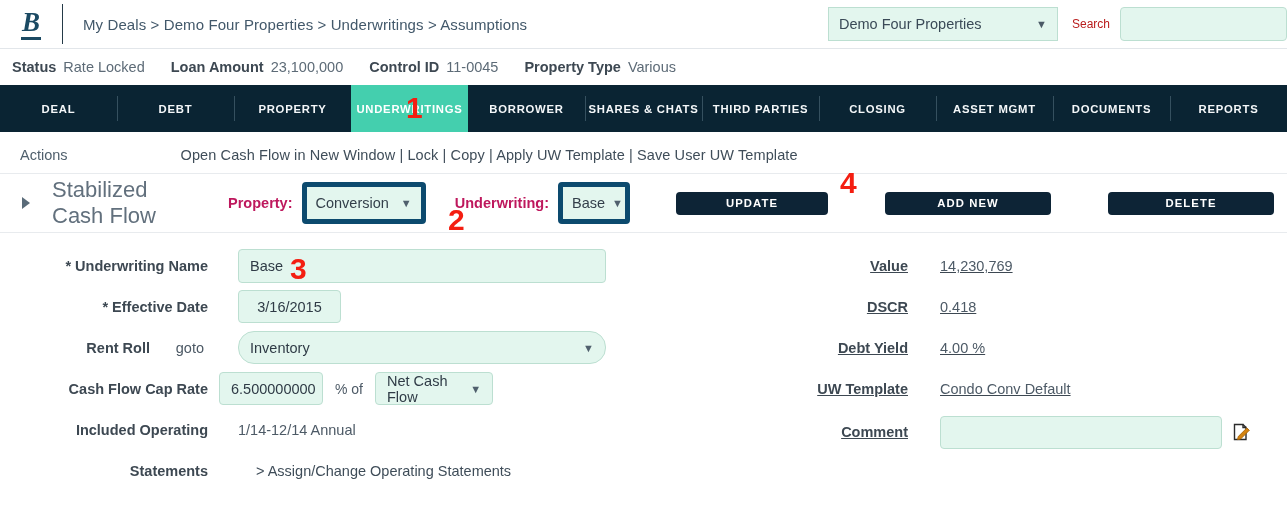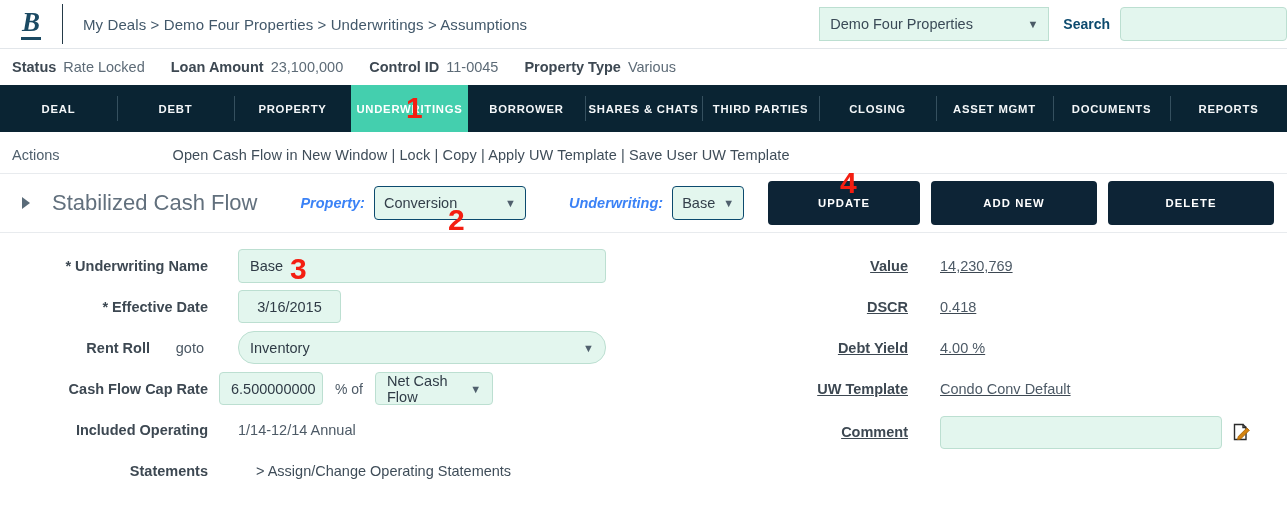--- a/index.html
+++ b/index.html
@@ -72,23 +72,23 @@
     font-size: 14.5px;
     color: #3a4a57;
     position: relative;
   }
   .deal-select .caret {
     margin-left: auto;
     color: #4b5a66;
     font-size: 11px;
   }
   .search-label {
-    font-weight: bold;
-    font-size: 14px;
-    color: #0c4a6e;
+    font-weight: normal;
+    font-size: 12px;
+    color: #b91c1c;
     margin: 0 10px 0 14px;
   }
   .search-box {
     width: 167px;
     height: 34px;
     background: #e3f6ee;
     border: 1px solid #bcdfd1;
     border-radius: 4px;
     box-sizing: border-box;
   }
@@ -147,21 +147,21 @@
   .nav-tab.active::before,
   .nav-tab.active + .nav-tab::before {
     background: transparent;
   }
 
   
   .actions-row {
     height: 36px;
     display: flex;
     align-items: center;
-    padding-left: 12px;
+    padding-left: 20px;
     font-size: 14.5px;
     color: #4b5864;
     border-bottom: 1px solid #e8ebee;
     margin-top: 5px;
   }
   .actions-label { color: #50606d; }
   .actions-links {
     margin-left: 113px;
     color: #3f4d59;
     letter-spacing: 0.1px;
@@ -183,28 +183,27 @@
     margin-right: 22px;
   }
   .section-title {
     font-size: 22px;
     color: #62707d;
     font-weight: normal;
   }
   .inline-label {
     font-weight: bold;
     font-size: 14.5px;
-    color: #3b82f6;
-    margin-left: 43px;
+    color: #be185d;
+    margin-left: 29px;
     margin-right: 9px;
-    font-style: italic;
   }
   .mint-dd {
     background: #e3f6ee;
-    border: 1px solid #0c4a6e;
+    border: 5px solid #0c4a6e;
     border-radius: 4px;
     height: 34px;
     display: flex;
     align-items: center;
     padding: 16px 9px;
     box-sizing: border-box;
     font-size: 14.5px;
     color: #333f4a;
     position: relative;
   }
@@ -219,34 +218,35 @@
   #underwriting-dd .caret { padding-left: 7px; }
 
   .header-buttons {
     margin-left: auto;
     display: flex;
     gap: 11px;
     padding-right: 13px;
   }
   .dark-btn {
     width: 152px;
-    height: 44px;
+    height: 23px;
     background: #0d2troublesome;
     background: #0d2436;
     border-radius: 4px;
     color: #fff;
     font-size: 11.3px;
     font-weight: bold;
     letter-spacing: 1.1px;
     display: flex;
     align-items: center;
     justify-content: center;
     border: none;
     font-family: "Liberation Sans", sans-serif;
     cursor: pointer;
+    margin-left: 46px;
   }
   #update-button { width: 152px; }
   #addnew-button { width: 166px; }
   #delete-button { width: 166px; }
 
   
   .body-area {
     display: flex;
     padding-top: 12px;
   }

